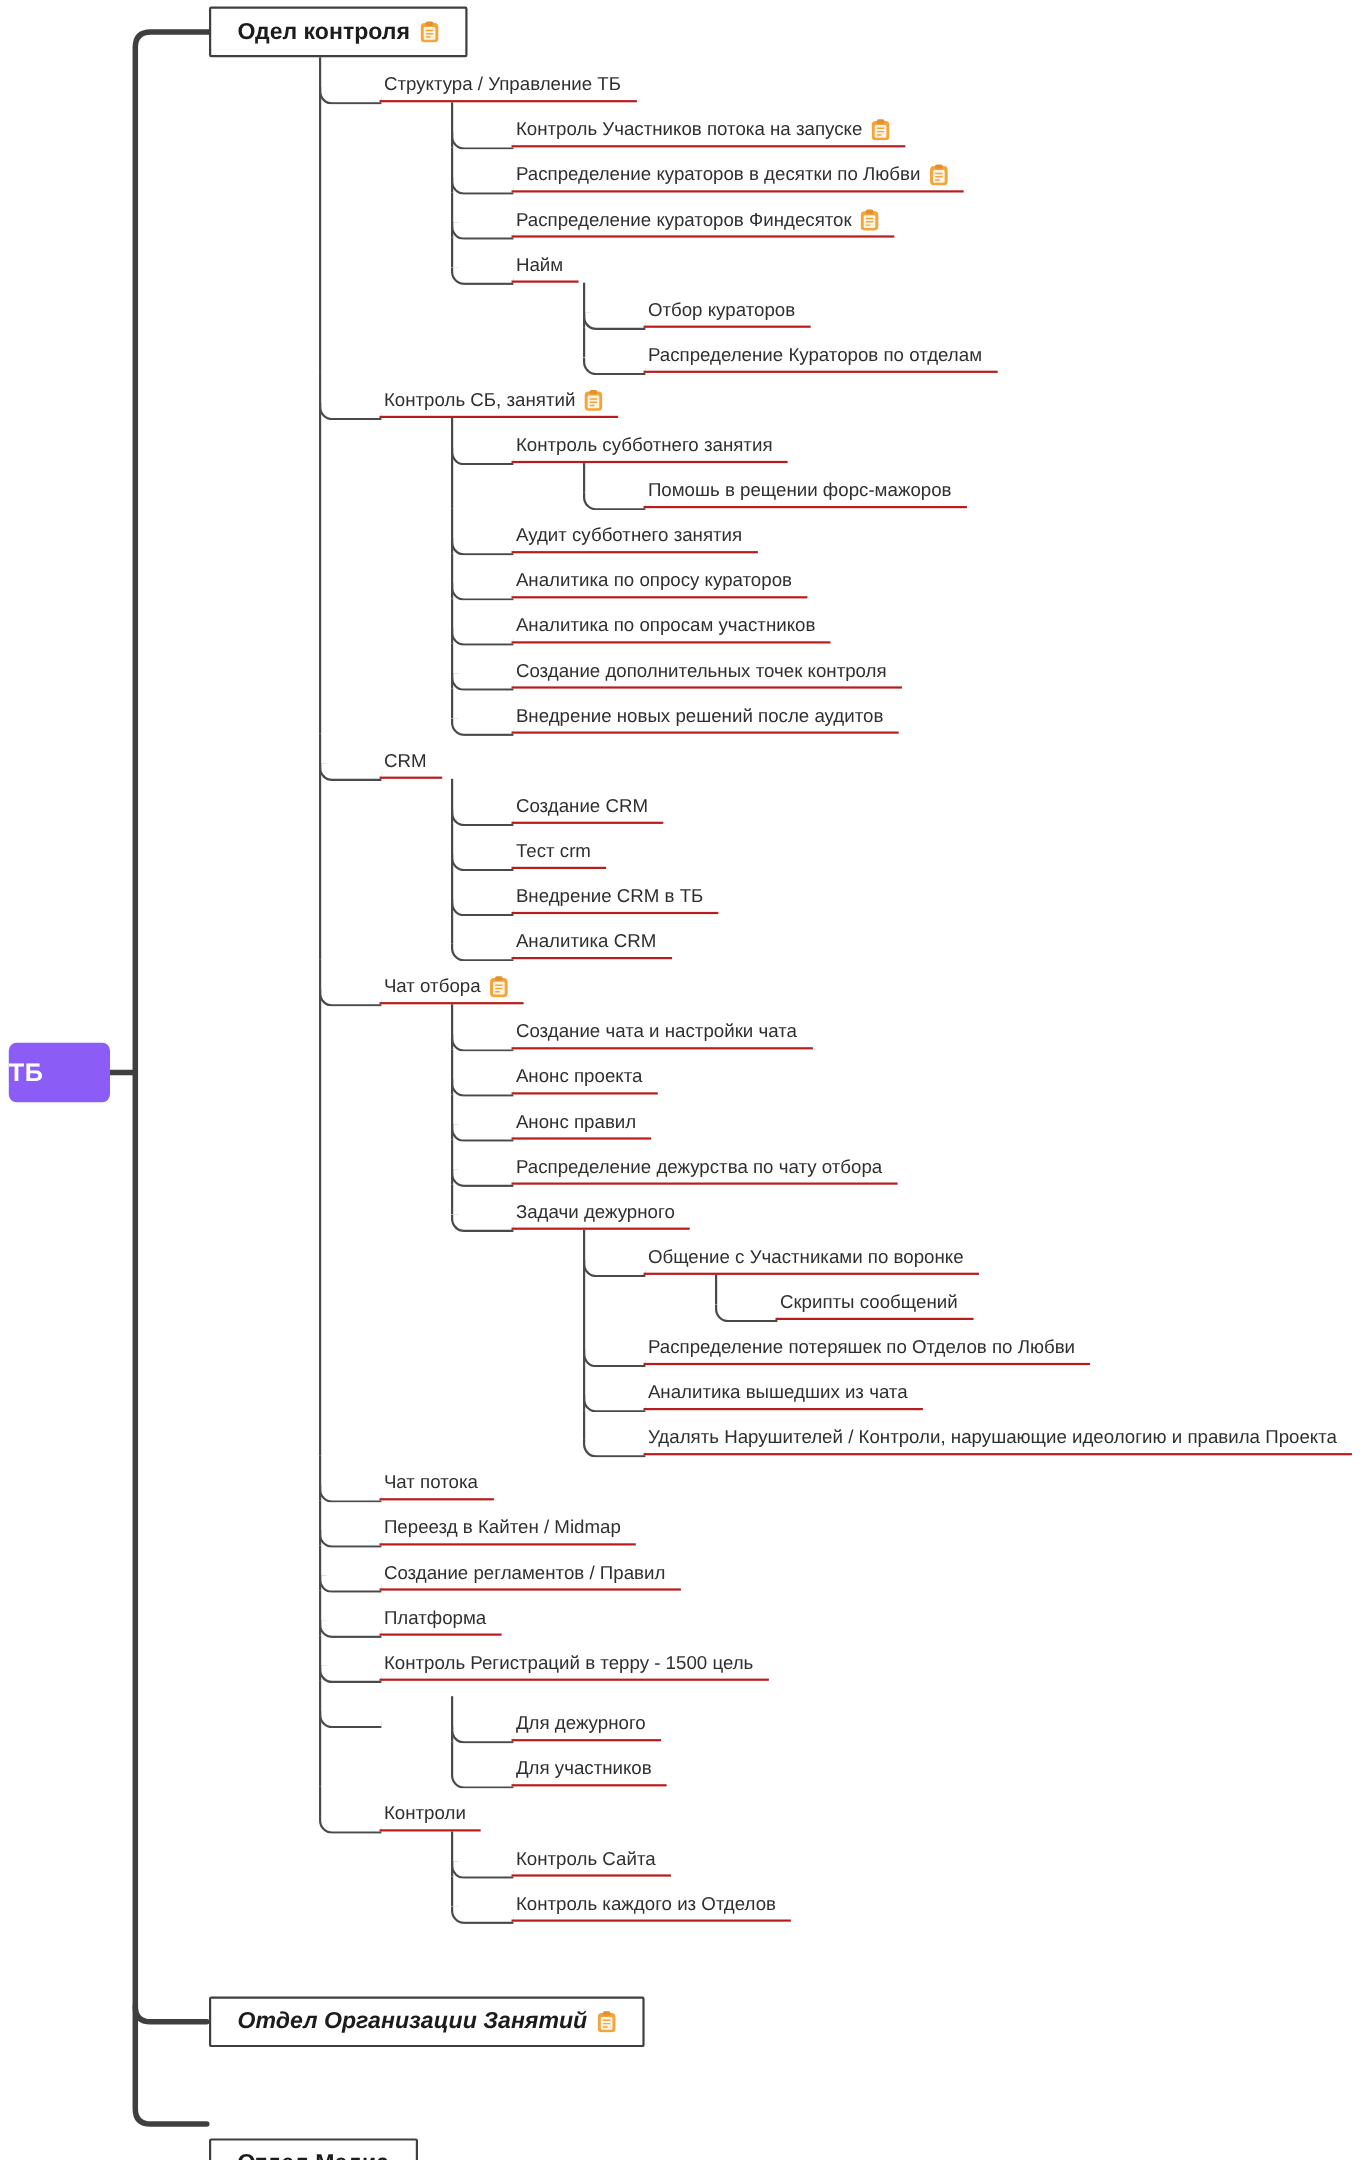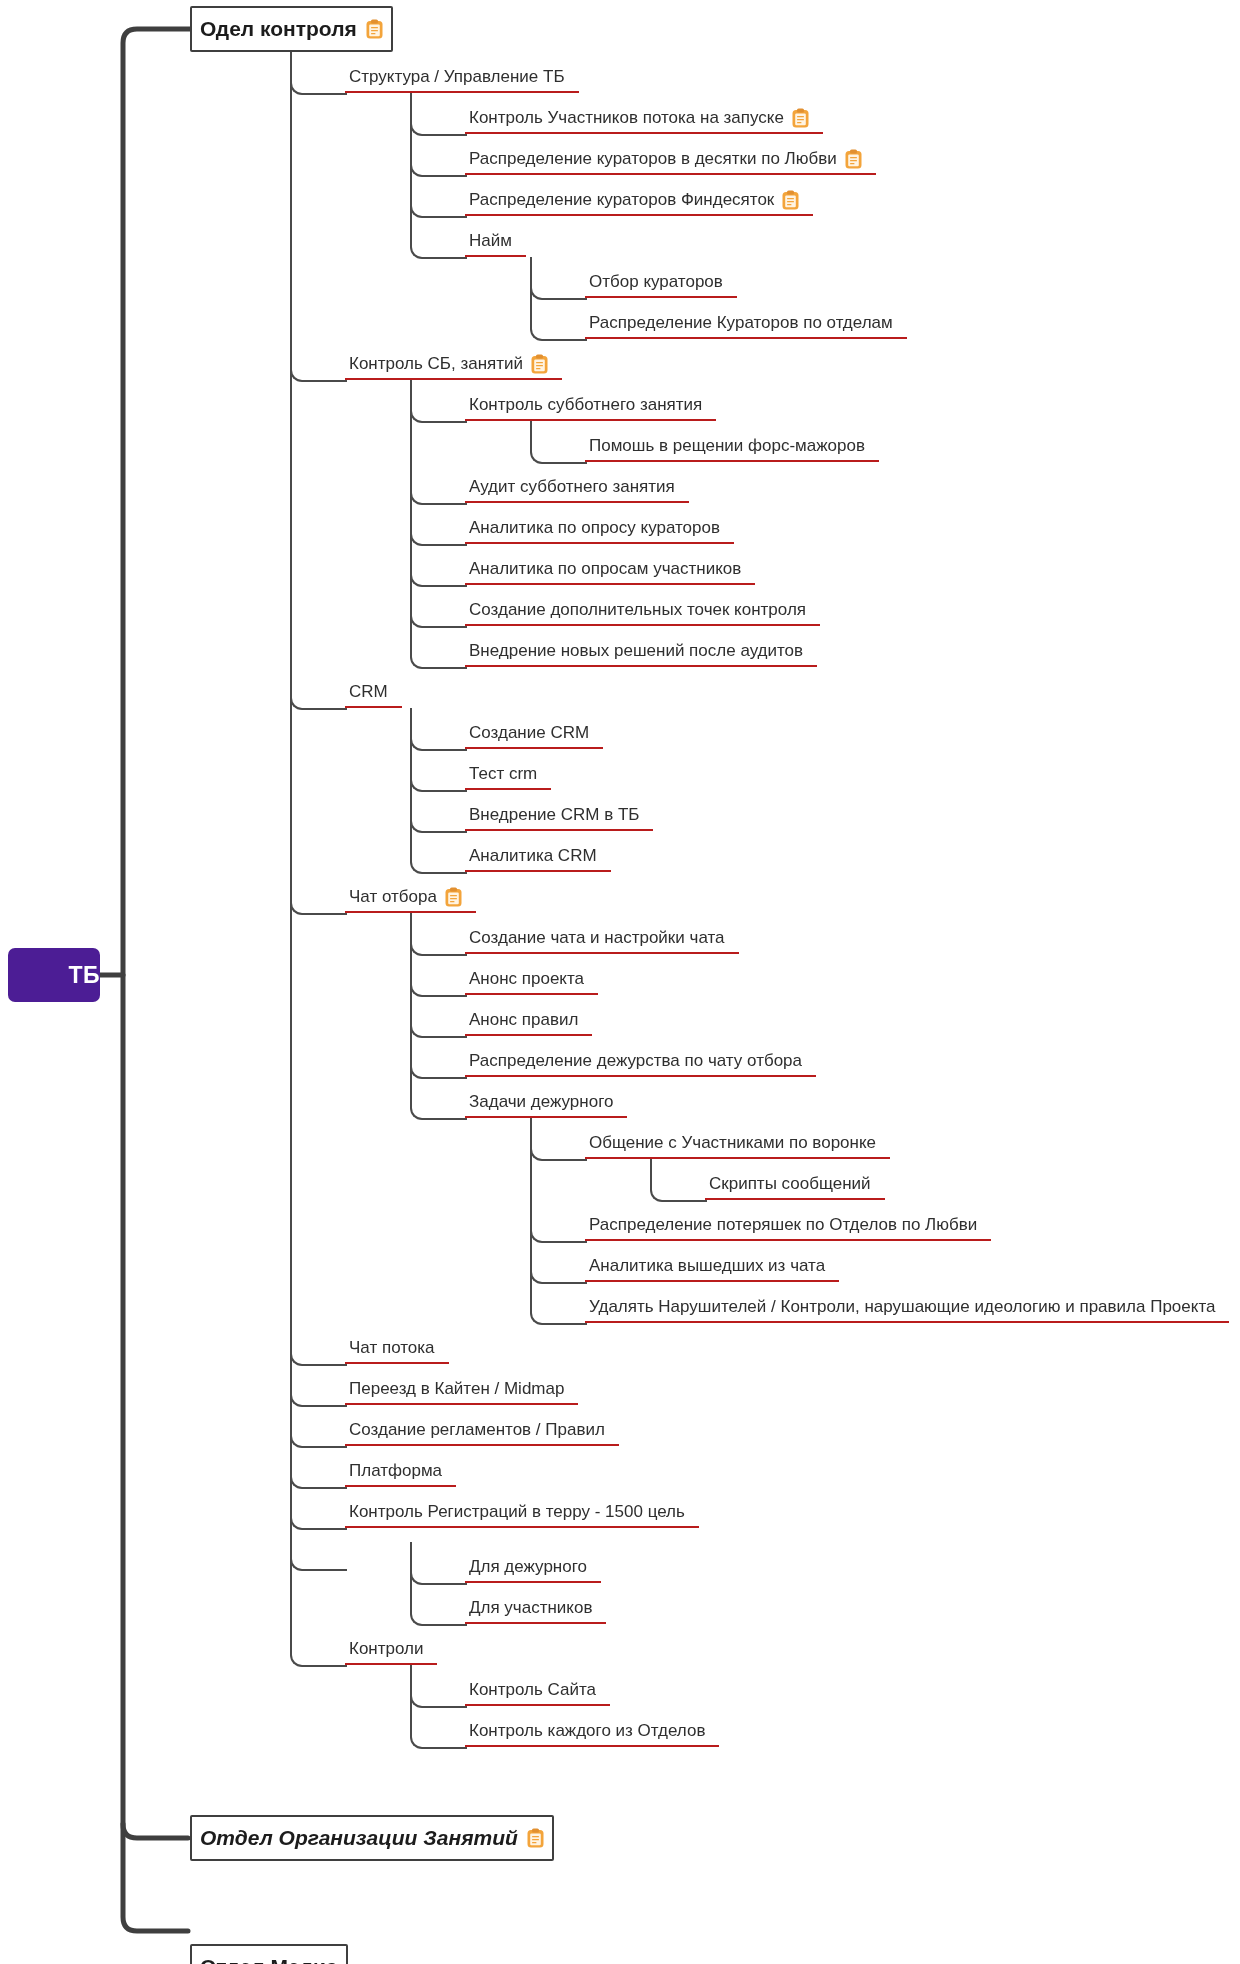--- a/index.html
+++ b/index.html
@@ -14,34 +14,34 @@
     overflow: hidden;
   }
 
   svg.spine { position: absolute; left: 0; top: 0; }
 
   
   .root-node {
     position: absolute;
     left: 8px; top: 948px;
     width: 92px; height: 54px;
-    background: #4c1d95;
+    background: #8b5cf6;
     border-radius: 7px;
-    display: flex; align-items: center; justify-content: flex-end;
+    display: flex; align-items: center; justify-content: flex-start;
     color: #ffffff; font-size: 23px; font-weight: bold;
     letter-spacing: 0.5px;
   }
 
   
   .topic-box {
     display: flex; width: fit-content; align-items: center; gap: 9px;
     background: #ffffff;
     border: 2px solid #3f3f3f;
     border-radius: 2px;
-    padding: 9px 8px;
+    padding: 9px 24px;
     font-size: 21px; font-weight: bold; color: #1c1c1c;
     white-space: nowrap;
     line-height: 24px;
   }
   .tree1 { position: absolute; left: 190px; top: 6px; }
   .box2  { position: absolute; left: 190px; top: 1815px; font-style: italic; }
   .box3  { position: absolute; left: 190px; top: 1908px; margin-top: 36px; }
 
   
   ul.tree, ul.tree ul { list-style: none; padding-left: 120px; }

